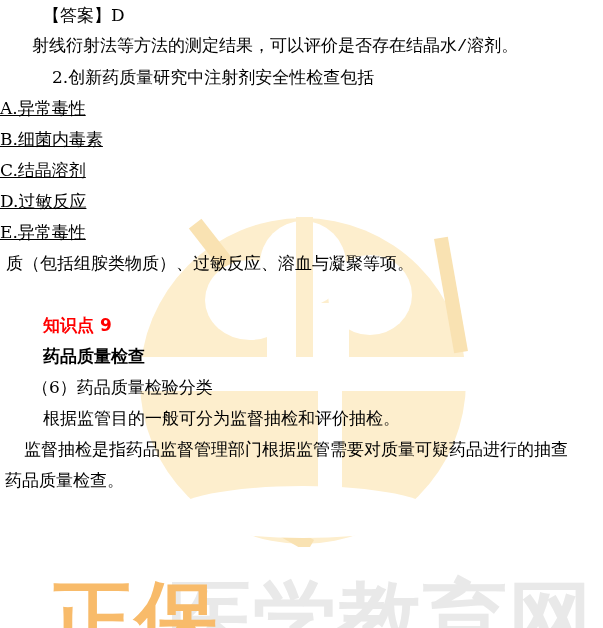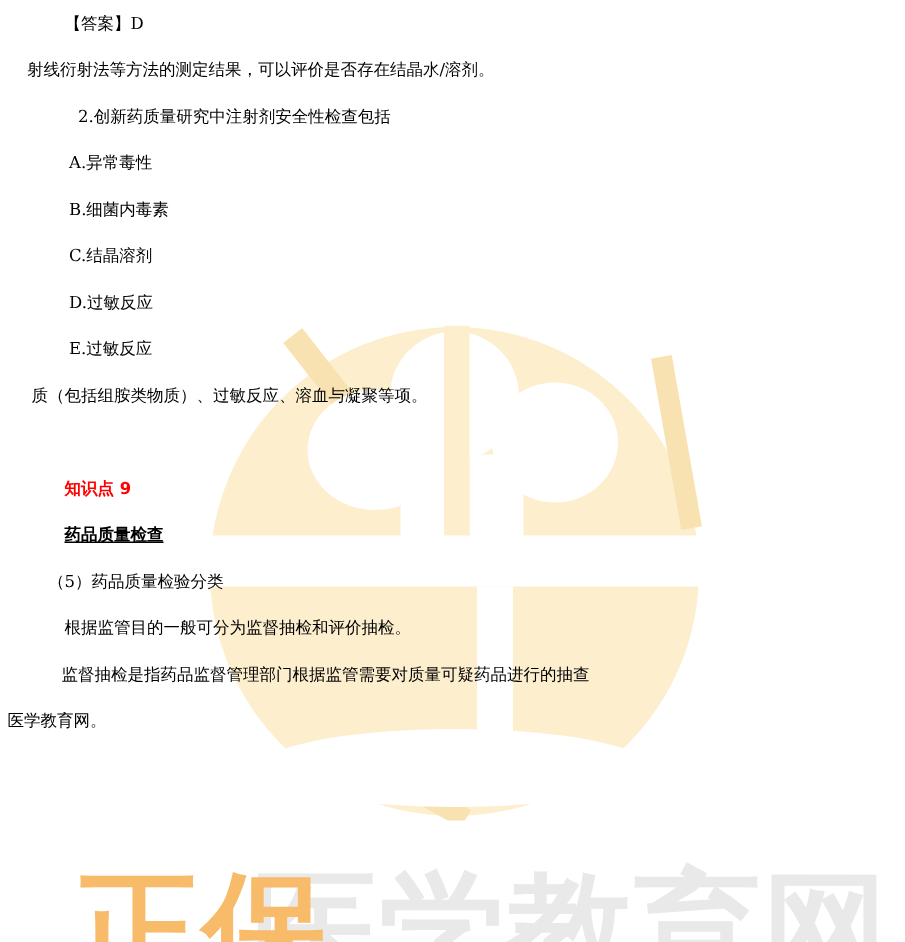--- a/index.html
+++ b/index.html
@@ -16,32 +16,32 @@
   .wm-layer{position:absolute;inset:0;z-index:1;pointer-events:none;}
   .wm-logo{position:absolute;left:139px;top:217px;width:330px;height:330px;}
   .wm-brand{
     position:absolute;top:578px;white-space:nowrap;
     font-family:"DejaVu Sans","Liberation Sans",sans-serif;
     font-weight:bold;font-size:84px;line-height:1;letter-spacing:1px;
   }
   .wm-brand-left{left:50px;color:var(--wm-orange);}
   .wm-brand-right{left:168px;color:var(--wm-gray);}
   
-  .doc{position:relative;z-index:2;color:var(--ink);font-size:11px;}
+  .doc{position:relative;z-index:2;color:var(--ink);font-size:17px;}
   .line{height:31px;line-height:31px;white-space:nowrap;}
   .m5 {margin-left:5px;}
-  .m7 {margin-left:21px;}
-  .m18{margin-left:18px;}
+  .m7 {margin-left:6px;}
+  .m18{margin-left:32px;font-family:Liberation Mono, monospace;}
   .m32{margin-left:32px;}
-  .m38{margin-left:41px;}
+  .m38{margin-left:24px;}
   .m43{margin-left:43px;}
-  .m46{margin-left:46px;}
+  .m46{text-decoration:underline;}
   .m50{margin-left:52px;}
   .kp-label{color:var(--red);font-weight:bold;font-family:"DejaVu Sans","Liberation Sans",sans-serif;}
-  .sec-title{font-weight:bold;text-decoration:underline;}
+  .sec-title{font-weight:bold;}
 </style>
 </head>
 <body>
 
 <div class="wm-layer">
   <svg class="wm-logo" viewBox="0 0 330 330" xmlns="http://www.w3.org/2000/svg" aria-hidden="true">
     <circle cx="164" cy="164" r="163" fill="var(--cream)"></circle>
 
     <rect x="82" y="-5" width="16" height="112" transform="rotate(-38 90 50)" fill="var(--cream-dark)"></rect>
     <rect x="305" y="20" width="14" height="116" transform="rotate(-10 312 78)" fill="var(--cream-dark)"></rect>
@@ -62,22 +62,22 @@
 </div>
 
 <div class="doc">
   <div class="line m43">【答案】D</div>
   <div class="line m18">射线衍射法等方法的测定结果，可以评价是否存在结晶水/溶剂。</div>
   <div class="line m50">2.创新药质量研究中注射剂安全性检查包括</div>
   <div class="line m46">A.异常毒性</div>
   <div class="line m46">B.细菌内毒素</div>
   <div class="line m46">C.结晶溶剂</div>
   <div class="line m46">D.过敏反应</div>
-  <div class="line m46">E.过敏反应</div>
+  <div class="line m46">E.异常毒性</div>
   <div class="line m7">质（包括组胺类物质）、过敏反应、溶血与凝聚等项。</div>
   <div class="line"></div>
   <div class="line m43 kp-label">知识点 9</div>
   <div class="line m43"><span class="sec-title">药品质量检查</span></div>
-  <div class="line m32">（5）药品质量检验分类</div>
+  <div class="line m32">（6）药品质量检验分类</div>
   <div class="line m43">根据监管目的一般可分为监督抽检和评价抽检。</div>
   <div class="line m38">监督抽检是指药品监督管理部门根据监管需要对质量可疑药品进行的抽查</div>
-  <div class="line m5">医学教育网。</div>
+  <div class="line m5">药品质量检查。</div>
 </div>
 
 </body></html>

